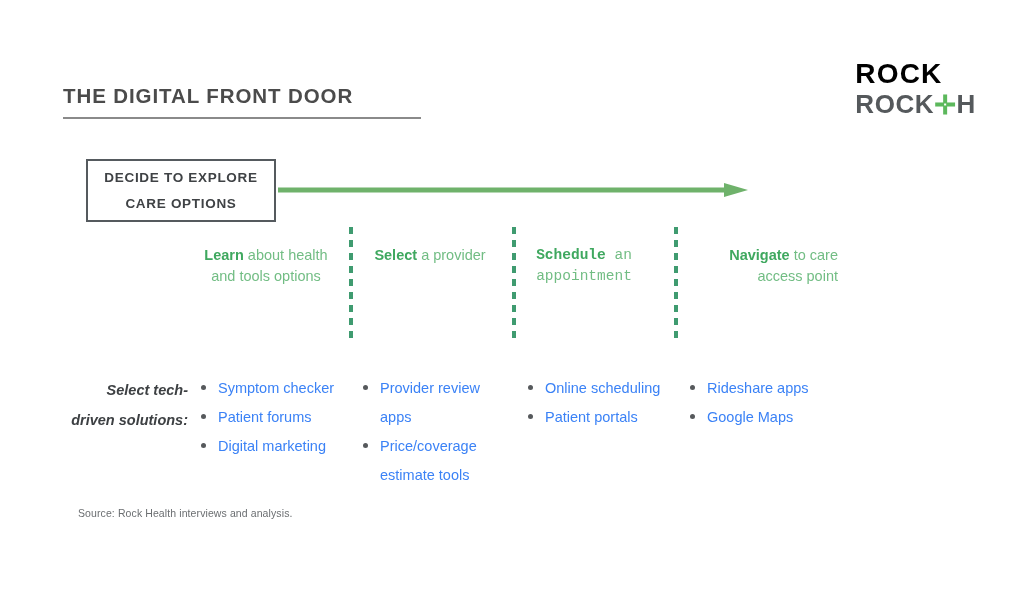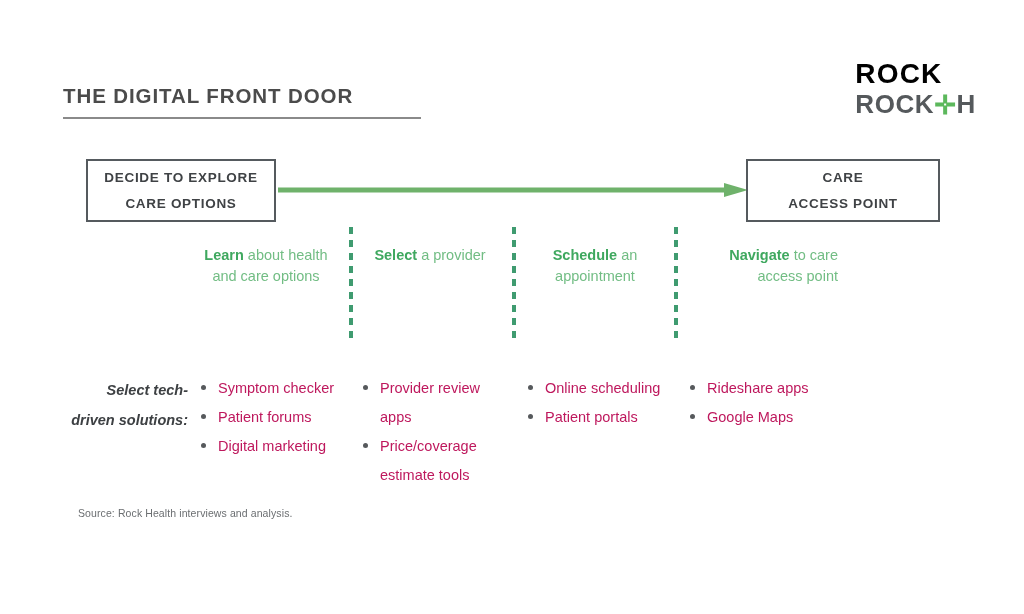--- a/index.html
+++ b/index.html
@@ -139,21 +139,21 @@
     font-size: 14.5px;
     line-height: 21px;
     color: #72bd84;
   }
   .step b {
     color: #3fa85f;
     font-weight: bold;
   }
   #step-1 { left: 194px; width: 144px; }
   #step-2 { left: 367px; width: 126px; }
-  #step-3 { left: 525px; width: 140px; }
+  #step-3 { left: 514px; width: 140px; font-family: Liberation Mono, monospace; }
   #step-4 { left: 688px; width: 150px; text-align: right; }
 
   
   .solutions-label {
     position: absolute;
     left: 64px;
     top: 375px;
     width: 124px;
     text-align: right;
     font-size: 14.5px;
@@ -161,21 +161,21 @@
     font-weight: bold;
     font-style: italic;
     color: #3d4043;
   }
 
   .sol-col {
     position: absolute;
     top: 374px;
     font-size: 14.5px;
     line-height: 29px;
-    color: #be185d;
+    color: #3b82f6;
   }
   #sol-col-1 { left: 200px; width: 158px; }
   #sol-col-2 { left: 362px; width: 152px; }
   #sol-col-3 { left: 527px; width: 150px; }
   #sol-col-4 { left: 689px; width: 170px; }
 
   .sol-item {
     position: relative;
     padding-left: 18px;
     margin: 0 0 0 0;
@@ -218,31 +218,27 @@
     <span class="line2">CARE OPTIONS</span>
   </div>
 
   <div class="arrow">
     <svg width="470" height="14" viewBox="0 0 470 14" xmlns="http://www.w3.org/2000/svg">
       <rect x="0" y="4.5" width="450" height="5" fill="#6fb26b"></rect>
       <polygon points="446,0 470,7 446,14" fill="#6fb26b"></polygon>
     </svg>
   </div>
 
-  <div class="node-box" id="box-end">
-    <span class="line1">CARE</span>
-    <span class="line2">ACCESS POINT</span>
-  </div>
 
   <div class="divider" id="divider-1"></div>
   <div class="divider" id="divider-2"></div>
   <div class="divider" id="divider-3"></div>
 
   <div class="step" id="step-1">
-    <b>Learn</b><span> about health and care options</span>
+    <b>Learn</b><span> about health and tools options</span>
   </div>
   <div class="step" id="step-2">
     <b>Select</b><span> a provider</span>
   </div>
   <div class="step" id="step-3">
     <b>Schedule</b><span> an appointment</span>
   </div>
   <div class="step" id="step-4">
     <b>Navigate</b><span> to care access point</span>
   </div>

